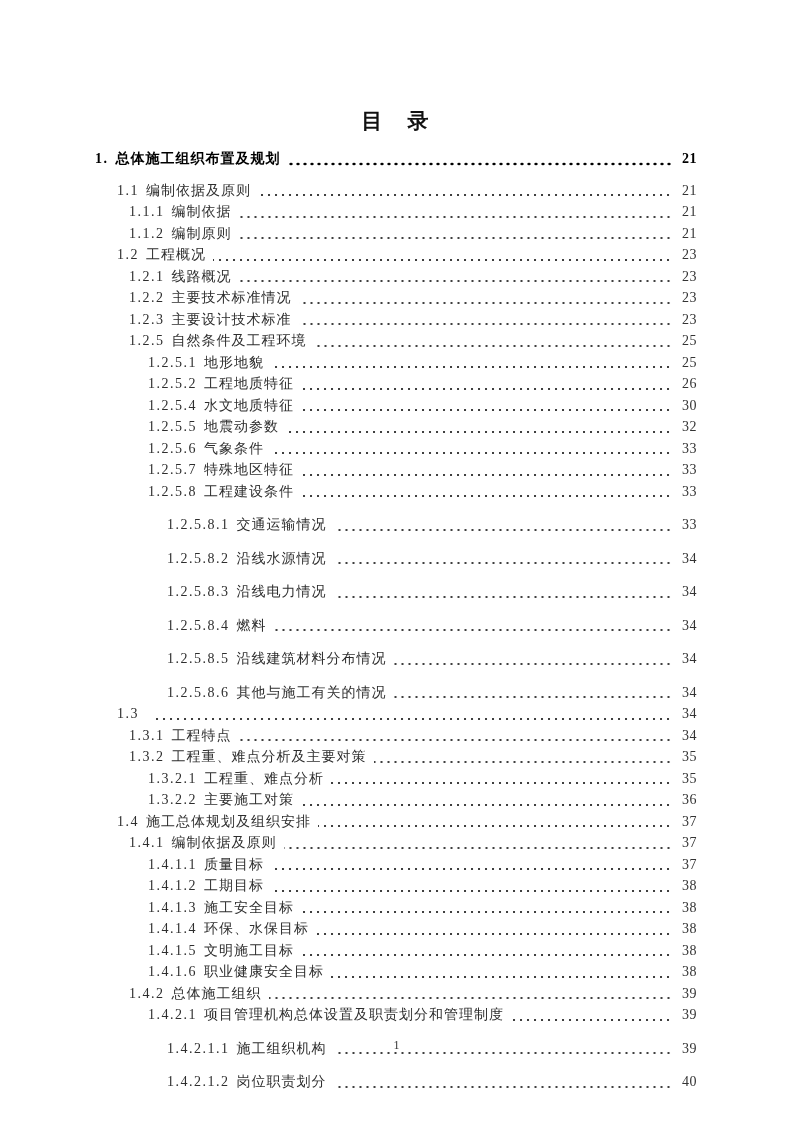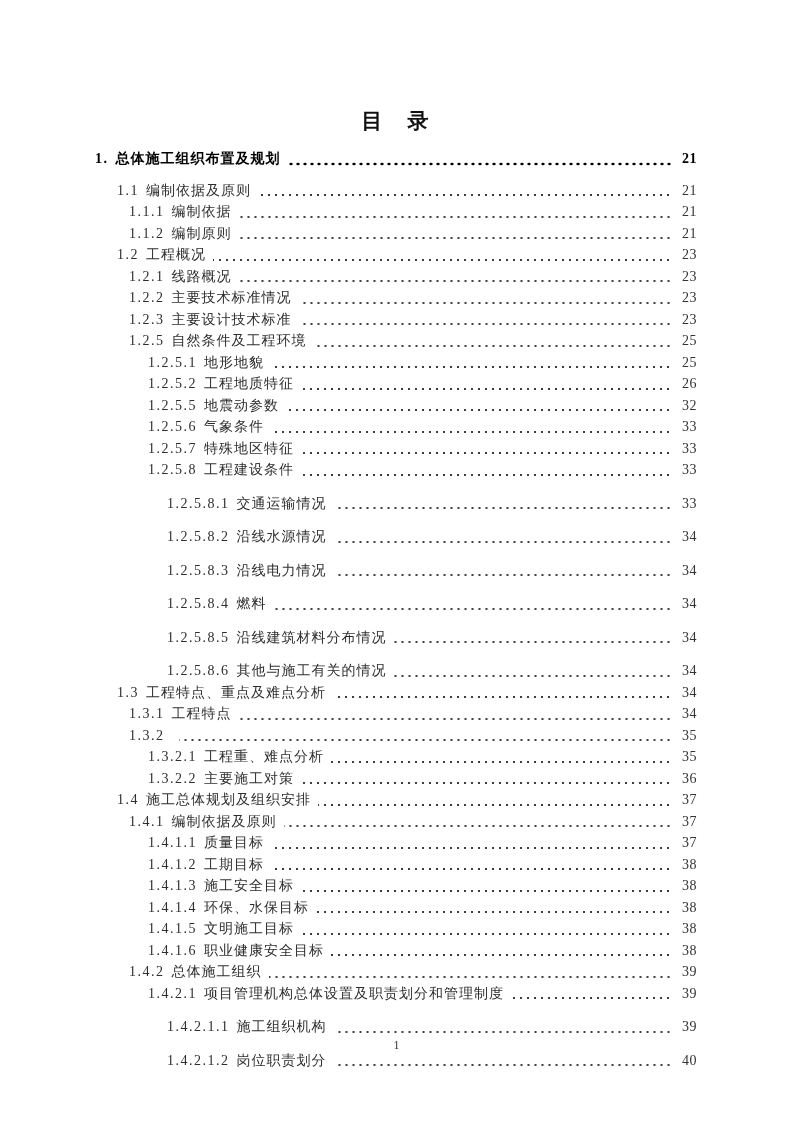--- a/index.html
+++ b/index.html
@@ -155,20 +155,26 @@
     <span class="leader"></span>
     <span class="page-num">25</span>
   </div>
       <div class="toc-row level-4">
     <span class="num">1.2.5.2</span>
     <span class="label">工程地质特征</span>
     <span class="leader"></span>
     <span class="page-num">26</span>
   </div>
       <div class="toc-row level-4">
+    <span class="num">1.2.5.4</span>
+    <span class="label">水文地质特征</span>
+    <span class="leader"></span>
+    <span class="page-num">30</span>
+  </div>
+      <div class="toc-row level-4">
     <span class="num">1.2.5.5</span>
     <span class="label">地震动参数</span>
     <span class="leader"></span>
     <span class="page-num">32</span>
   </div>
       <div class="toc-row level-4">
     <span class="num">1.2.5.6</span>
     <span class="label">气象条件</span>
     <span class="leader"></span>
     <span class="page-num">33</span>
@@ -216,32 +222,32 @@
     <span class="page-num">34</span>
   </div>
       <div class="toc-row level-5">
     <span class="num">1.2.5.8.6</span>
     <span class="label">其他与施工有关的情况</span>
     <span class="leader"></span>
     <span class="page-num">34</span>
   </div>
       <div class="toc-row level-2">
     <span class="num">1.3</span>
-    <span class="label">工程特点、重点及难点分析</span>
     <span class="leader"></span>
     <span class="page-num">34</span>
   </div>
       <div class="toc-row level-3">
     <span class="num">1.3.1</span>
     <span class="label">工程特点</span>
     <span class="leader"></span>
     <span class="page-num">34</span>
   </div>
       <div class="toc-row level-3">
     <span class="num">1.3.2</span>
+    <span class="label">工程重、难点分析及主要对策</span>
     <span class="leader"></span>
     <span class="page-num">35</span>
   </div>
       <div class="toc-row level-4">
     <span class="num">1.3.2.1</span>
     <span class="label">工程重、难点分析</span>
     <span class="leader"></span>
     <span class="page-num">35</span>
   </div>
       <div class="toc-row level-4">

